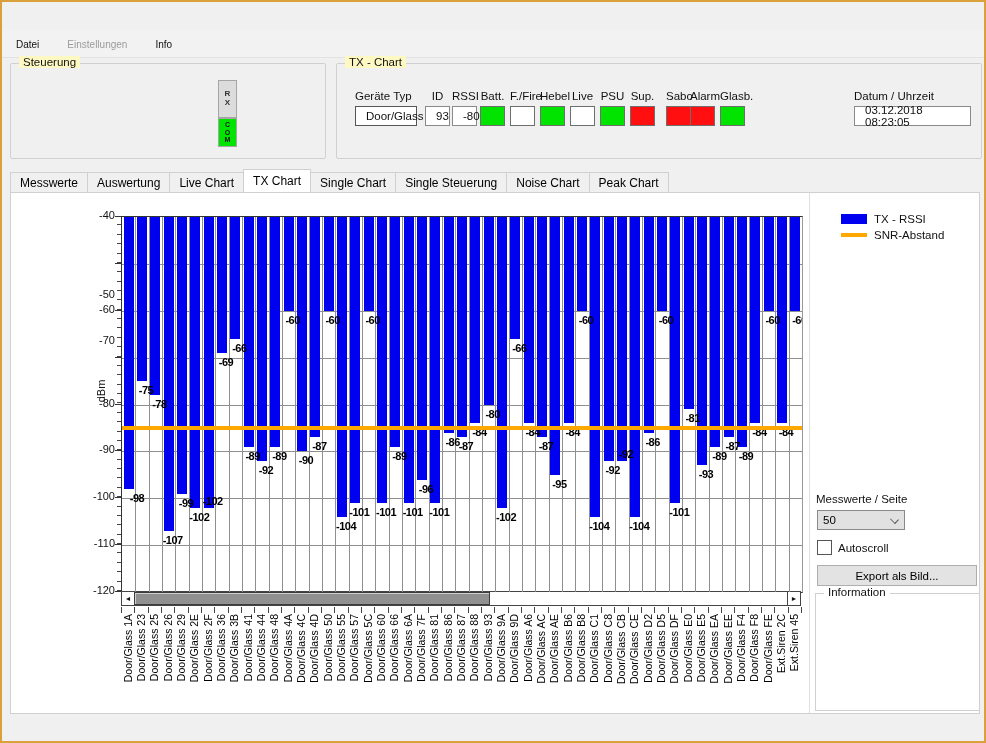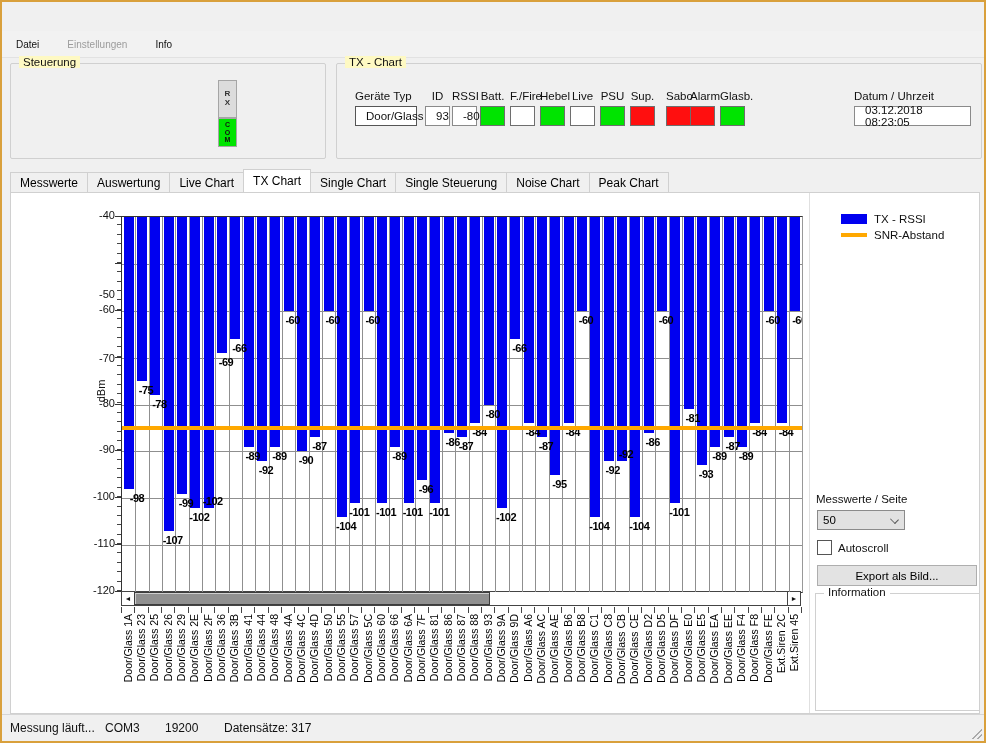--- a/index.html
+++ b/index.html
@@ -378,21 +378,21 @@
       <div class="infobox">
         <div class="grouplabel">Information</div>
       </div>
 
     <div class="ytlab" style="left: 66px; top: 16px;">-40</div>
         <div class="ytick" style="left: 104px; top: 23px;"></div>
         <div class="ytlab" style="left: 66px; top: 62.875px; margin-top: 32px;">-50</div>
         <div class="ytick" style="left: 104px; top: 69.875px;"></div>
         <div class="ytlab" style="left: 66px; top: 109.75px;">-60</div>
         <div class="ytick" style="left: 104px; top: 116.75px;"></div>
-        <div class="ytlab" style="left: 66px; top: 159px; text-align: right;">-70</div>
+        <div class="ytlab" style="left: 66px; top: 141px; text-align: right;">-70</div>
         <div class="ytick" style="left: 104px; top: 163.625px;"></div>
         <div class="ytlab" style="left: 66px; top: 203.5px;">-80</div>
         <div class="ytick" style="left: 104px; top: 210.5px;"></div>
         <div class="ytlab" style="left: 66px; top: 250.375px;">-90</div>
         <div class="ytick" style="left: 104px; top: 257.375px;"></div>
         <div class="ytlab" style="left: 66px; top: 297.25px;">-100</div>
         <div class="ytick" style="left: 104px; top: 304.25px;"></div>
         <div class="ytlab" style="left: 66px; top: 344.125px;">-110</div>
         <div class="ytick" style="left: 104px; top: 351.125px;"></div>
         <div class="ytlab" style="left: 66px; top: 391px;">-120</div>
@@ -496,21 +496,14 @@
         <div class="xlab" style="left: 697.333px; top: 509px;">Door/Glass EA</div>
         <div class="xlab" style="left: 710.667px; top: 509px;">Door/Glass EE</div>
         <div class="xlab" style="left: 724px; top: 509px;">Door/Glass F4</div>
         <div class="xlab" style="left: 737.333px; top: 509px;">Door/Glass F8</div>
         <div class="xlab" style="left: 750.667px; top: 509px;">Door/Glass FE</div>
         <div class="xlab" style="left: 764px; top: 509px;">Ext.Siren 2C</div>
         <div class="xlab" style="left: 777.333px; top: 509px;">Ext.Siren 45</div>
       </div>
   </div>
 
-  <div class="statusbar">
-    <span style="left:8px;">Messung läuft...</span>
-    <span style="left:103px;">COM3</span>
-    <span style="left:163px;">19200</span>
-    <span style="left:222px;">Datensätze: 317</span>
-    <div class="grip"></div>
-  </div>
 
 </div>
 
 </body></html>

